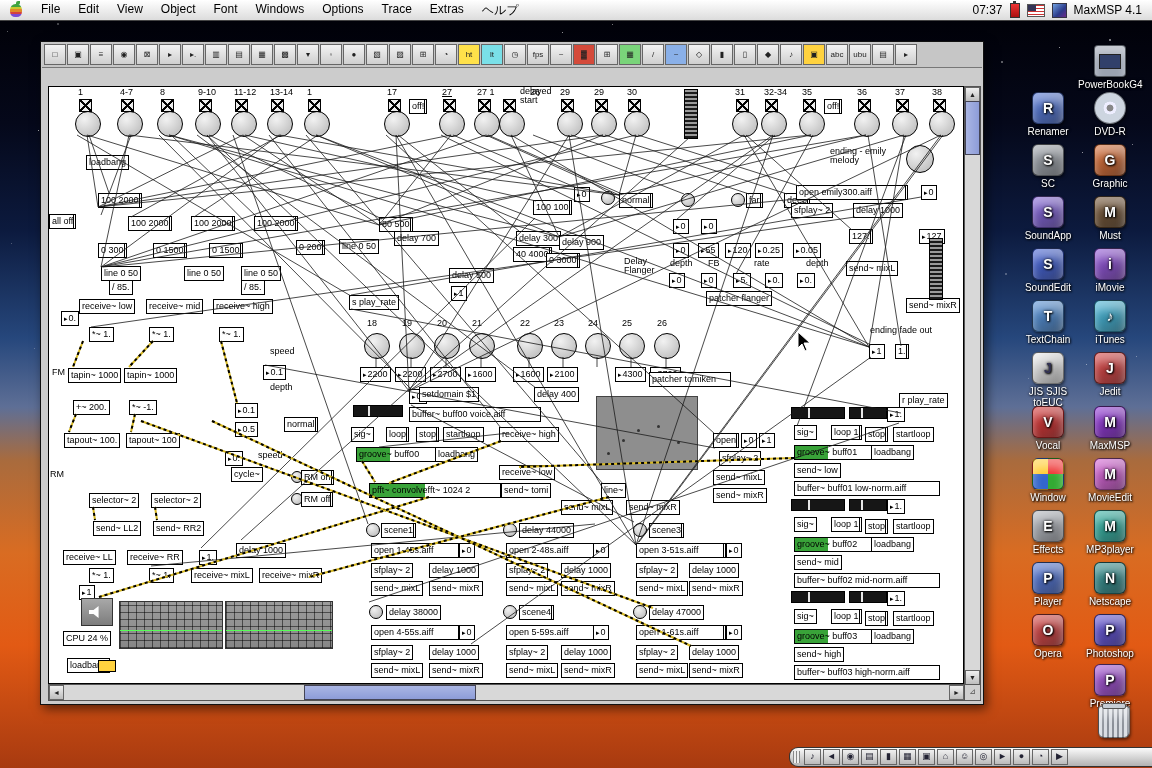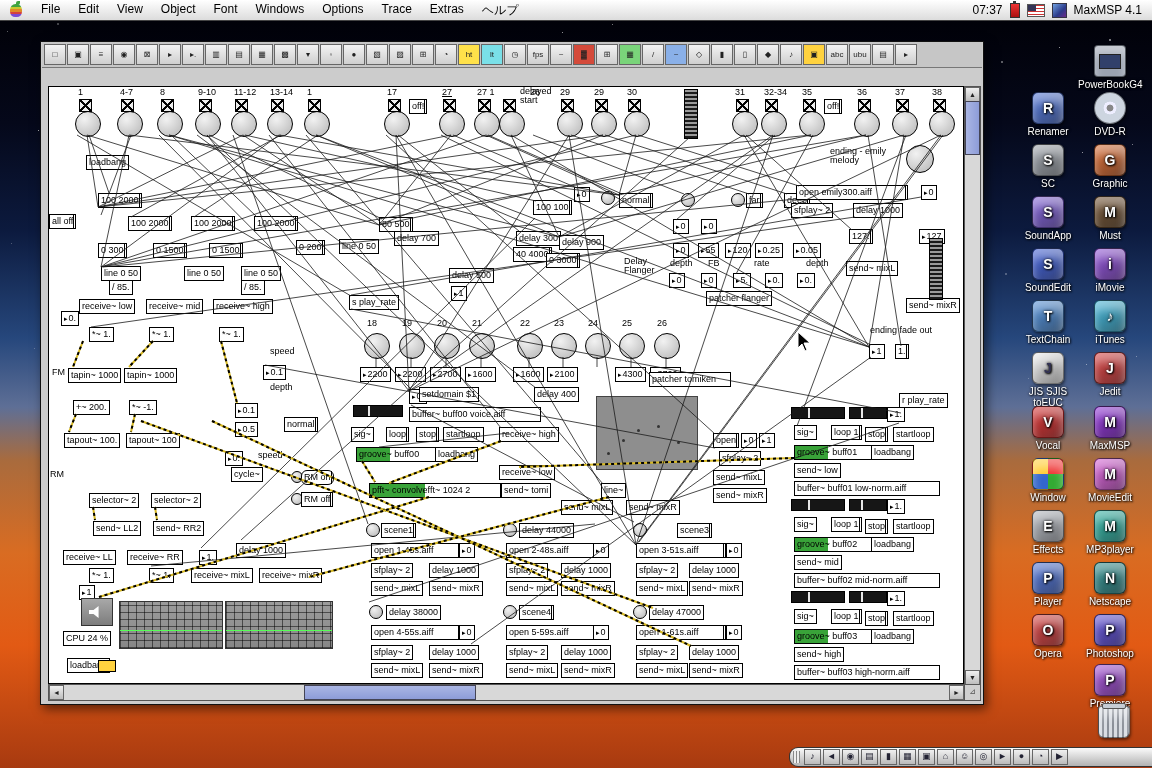--- a/index.html
+++ b/index.html
@@ -386,21 +386,21 @@
       <div class="px n" style="left: 186px; top: 316px;"><span class="tri">▸</span><span>0.1</span></div>
       <div class="px n" style="left: 186px; top: 335px;"><span class="tri">▸</span><span>0.5</span></div>
       <div class="px o" style="left: 15px; top: 346px;">tapout~ 100.</div>
       <div class="px o" style="left: 77px; top: 346px;">tapout~ 100</div>
       <div class="px m" style="left: 235px; top: 330px;">normal</div>
       <div class="px c" style="left: 0px; top: 383px;">RM</div>
       <div class="px c" style="left: 208px; top: 364px;">speed</div>
       <div class="px n" style="left: 176px; top: 364px;"><span class="tri">▸</span><span>0.</span></div>
       <div class="px o" style="left: 182px; top: 380px;">cycle~</div>
       <div class="px b" style="left: 242px; top: 384px; width: 10px; height: 10px;"></div>
-      <div class="px m" style="left: 252px; top: 383px; border-radius: 6px;">RM on</div>
+      <div class="px m" style="left: 252px; top: 383px;">RM on</div>
       <div class="px b" style="left: 242px; top: 406px; width: 10px; height: 10px;"></div>
       <div class="px m" style="left: 252px; top: 405px;">RM off</div>
       <div class="px o" style="left: 40px; top: 406px;">selector~ 2</div>
       <div class="px o" style="left: 102px; top: 406px;">selector~ 2</div>
       <div class="px o" style="left: 44px; top: 434px;">send~ LL2</div>
       <div class="px o" style="left: 104px; top: 434px;">send~ RR2</div>
       <div class="px o" style="left: 14px; top: 463px;">receive~ LL</div>
       <div class="px o" style="left: 78px; top: 463px;">receive~ RR</div>
       <div class="px n" style="left: 150px; top: 463px;"><span class="tri">▸</span><span>1.</span></div>
       <div class="px o" style="left: 187px; top: 456px;">delay 1000</div>
@@ -564,21 +564,21 @@
       <div class="px o" style="left: 380px; top: 494px;">send~ mixR</div>
       <div class="px b" style="left: 454px; top: 436px; width: 12px; height: 12px;"></div>
       <div class="px o" style="left: 470px; top: 436px;">delay 44000</div>
       <div class="px m" style="left: 457px; top: 456px; width: 84px;">open 2-48s.aiff</div>
       <div class="px n" style="left: 544px; top: 456px;"><span class="tri">▸</span><span>0</span></div>
       <div class="px o" style="left: 457px; top: 476px;">sfplay~ 2</div>
       <div class="px o" style="left: 512px; top: 476px;">delay 1000</div>
       <div class="px o" style="left: 457px; top: 494px;">send~ mixL</div>
       <div class="px o" style="left: 512px; top: 494px;">send~ mixR</div>
       <div class="px b" style="left: 584px; top: 436px; width: 12px; height: 12px;"></div>
-      <div class="px m" style="left: 600px; top: 436px; margin-left: 28px;">scene3</div>
+      <div class="px m" style="left: 600px; top: 436px;">scene3</div>
       <div class="px m" style="left: 587px; top: 456px; width: 84px;">open 3-51s.aiff</div>
       <div class="px n" style="left: 677px; top: 456px;"><span class="tri">▸</span><span>0</span></div>
       <div class="px o" style="left: 587px; top: 476px;">sfplay~ 2</div>
       <div class="px o" style="left: 640px; top: 476px;">delay 1000</div>
       <div class="px o" style="left: 587px; top: 494px;">send~ mixL</div>
       <div class="px o" style="left: 640px; top: 494px;">send~ mixR</div>
       <div class="px b" style="left: 320px; top: 518px; width: 12px; height: 12px;"></div>
       <div class="px o" style="left: 337px; top: 518px;">delay 38000</div>
       <div class="px m" style="left: 322px; top: 538px; width: 84px;">open 4-55s.aiff</div>
       <div class="px n" style="left: 410px; top: 538px;"><span class="tri">▸</span><span>0</span></div>

